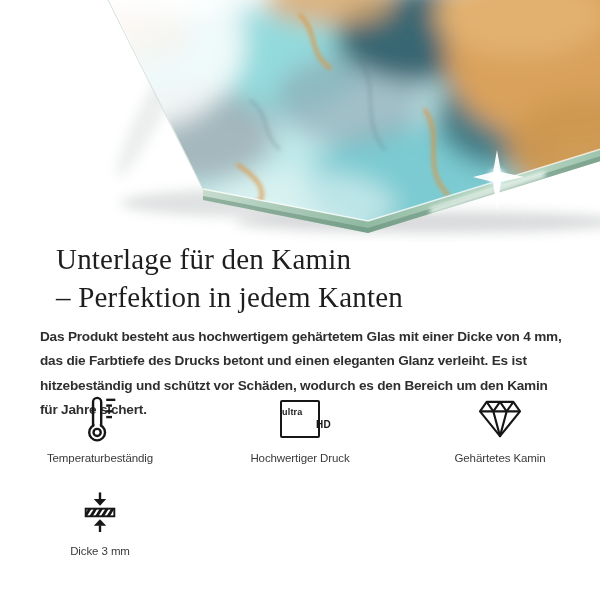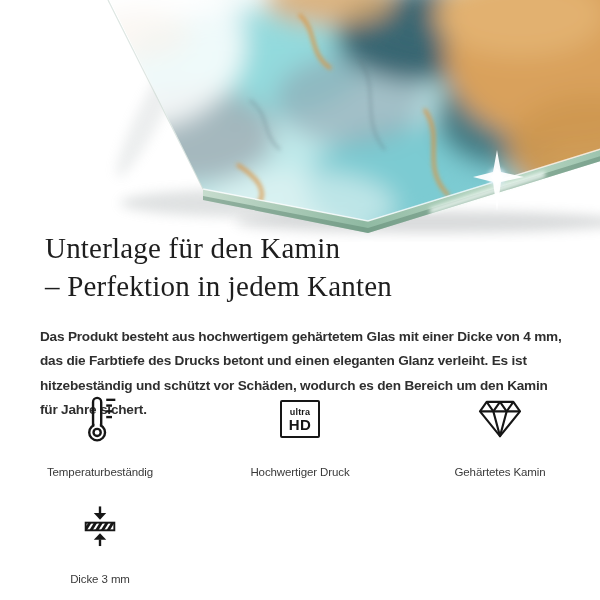--- a/index.html
+++ b/index.html
@@ -11,53 +11,53 @@
   *{box-sizing:border-box;}
   html,body{margin:0;padding:0;background:#ffffff;}
   .canvas{
     position:relative;width:600px;height:600px;background:#ffffff;overflow:hidden;
     font-family:"Liberation Sans", sans-serif;
   }
   
   .hero{position:absolute;top:0;left:0;width:600px;height:242px;}
   
   .title{
-    position:absolute;top:224px;left:40px;margin:5px;
+    position:absolute;top:224px;left:40px;margin:16px;
     font-family:"Liberation Serif", serif;font-weight:400;
     font-size:29px;line-height:38px;color:var(--heading-text);
     letter-spacing:0.2px;
   }
   .title span{display:block;}
   
   .desc{
     position:absolute;top:311px;left:40px;width:528px;
     font-size:13.6px;line-height:24.5px;letter-spacing:-0.2px;
     color:var(--body-text);
     font-weight:bold;
   }
   
   .features{
     position:absolute;top:396px;left:0;width:600px;
     display:grid;grid-template-columns:repeat(3,200px);row-gap:24px;
   }
   .feature{display:flex;flex-direction:column;align-items:center;}
   .icon-wrap{height:46px;display:flex;align-items:center;justify-content:center;}
   .feature .label{
-    margin-top:23px;font-size:11.5px;line-height:14px;color:var(--label-text);
+    margin-top:9px;font-size:11.5px;line-height:14px;color:var(--label-text);
     letter-spacing:-0.1px;white-space:nowrap;
   }
   .icon-wrap svg{display:block;}
   
   .uhd-box{
     width:40px;height:38px;border:2.5px solid var(--icon-stroke);border-radius:2px;
-    display:flex;flex-direction:column;align-items:center;justify-content:center;
+    display:flex;flex-direction:column;align-items:flex-start;justify-content:center;
     color:var(--icon-stroke);background:#fff;
   }
   .uhd-top{font-size:9px;font-weight:bold;line-height:10px;letter-spacing:0.2px;}
-  .uhd-bottom{font-size:15px;font-weight:bold;line-height:15px;letter-spacing:0.3px;}
+  .uhd-bottom{font-size:10px;font-weight:bold;line-height:15px;letter-spacing:0.3px;margin-left:34px;}
 </style>
 </head>
 <body>
 
 <div class="canvas">
 
   <svg class="hero" viewBox="0 0 600 242" aria-hidden="true">
     <defs>
       <clipPath id="panelClip">
         <polygon points="108,-4 606,-4 606,148 368,221 203,189"></polygon>

